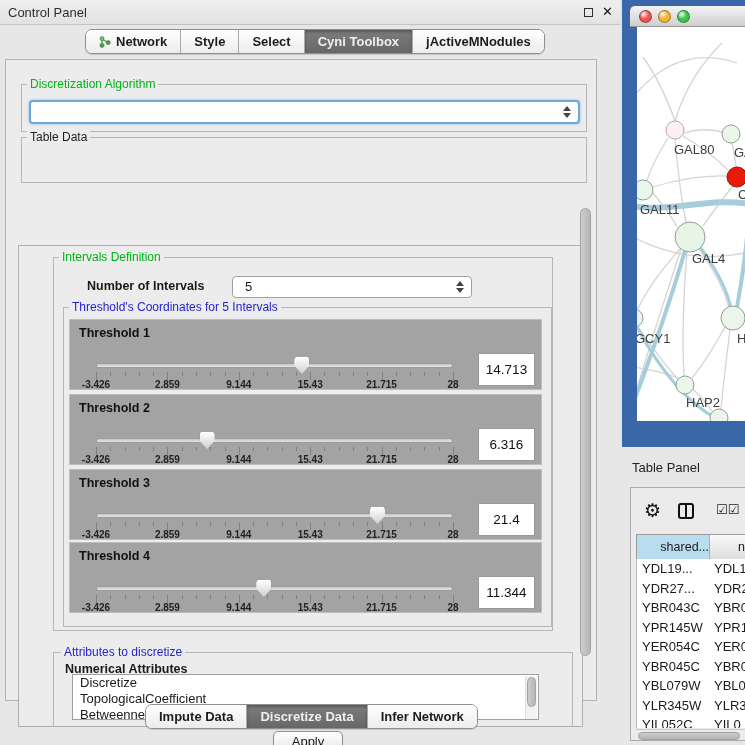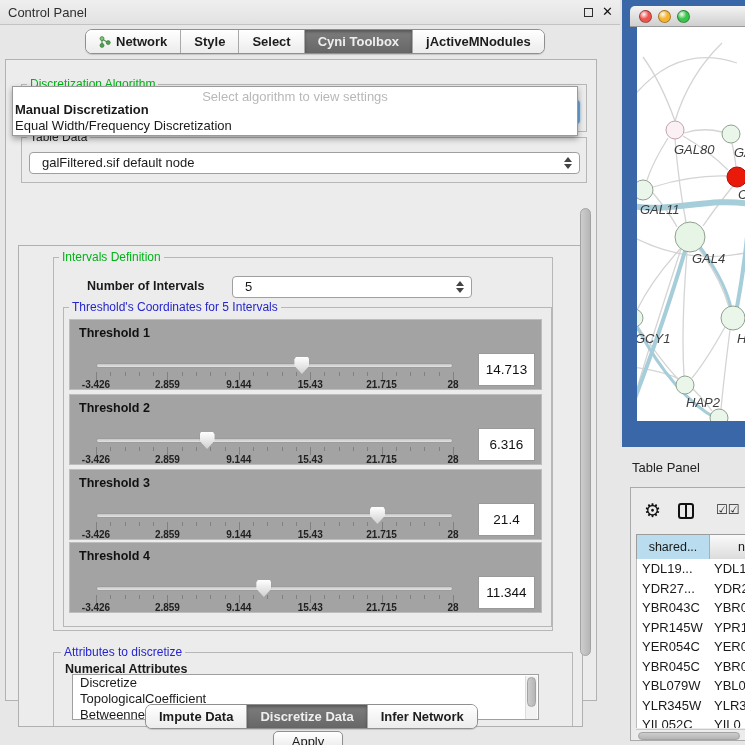--- a/index.html
+++ b/index.html
@@ -63,34 +63,34 @@
   #attr-list .row{font-size:13px;line-height:16px;padding-left:7px;white-space:nowrap;}
   #attr-list .sbar{position:absolute;right:1px;top:1px;width:12px;height:44px;background:#f2f2f2;border-left:1px solid #ddd;}
   #attr-list .sbar .vthumb{left:1px;top:1px;width:9px;height:30px;}
 
   #apply-btn{position:absolute;left:267px;top:671px;width:70px;height:21px;background:linear-gradient(#ffffff,#e8e8e8);border:1px solid #8f8f8f;border-radius:5px;font-size:13px;text-align:center;line-height:19px;box-shadow:0 1px 1px rgba(0,0,0,.15);}
 
   
   #net-window{position:absolute;left:622px;top:0;width:123px;height:447px;background:#3a67a8;}
   #net-titlebar{position:absolute;left:8px;top:6px;width:115px;height:21px;background:linear-gradient(#f4f4f4,#cfcfcf);border-bottom:1px solid #9a9a9a;border-top-left-radius:5px;}
   .light{position:absolute;top:4px;width:13px;height:13px;border-radius:50%;}
-  #net-canvas{position:absolute;left:15px;top:27px;width:108px;height:394px;background:#fff;overflow:hidden;font-style:italic;}
+  #net-canvas{position:absolute;left:15px;top:27px;width:108px;height:394px;background:#fff;overflow:hidden;}
   #net-canvas svg{position:absolute;left:0;top:0;overflow:visible;}
   .node-label{font-size:13px;fill:#3d3d3d;}
 
   
   #table-region{position:absolute;left:620px;top:447px;width:125px;height:298px;background:#e7e7e7;}
   #table-title{position:absolute;left:12px;top:13px;font-size:13px;color:#222;}
   #table-box{position:absolute;left:10px;top:40px;width:115px;height:254px;background:#ebebeb;border:1px solid #aaa;border-right:none;}
   #gear{position:absolute;left:13px;top:13px;font-family:"DejaVu Sans",sans-serif;font-size:19px;color:#111;line-height:19px;}
   #colsplit{position:absolute;left:47px;top:15px;width:16px;height:16px;border:2px solid #111;border-radius:3px;}
   #colsplit:before{content:"";position:absolute;left:5px;top:0;width:2px;height:12px;background:#111;}
   .cbx{position:absolute;top:14px;font-family:"DejaVu Sans",sans-serif;font-size:13px;color:#222;}
   #tbl-header{position:absolute;left:5px;top:46px;width:110px;height:25px;overflow:hidden;background:linear-gradient(#fafafa,#dcdcdc);border-top:1px solid #9c9c9c;border-left:1px solid #9c9c9c;}
-  #tbl-header .h1{position:absolute;left:0;top:0;width:73px;height:25px;background:#b9ddee;border-right:1px solid #93b7c9;font-size:12.5px;text-align:center;line-height:25px;}
+  #tbl-header .h1{position:absolute;left:0;top:0;width:73px;height:25px;background:#b9ddee;border-right:1px solid #93b7c9;font-size:12.5px;text-align:right;line-height:25px;}
   #tbl-header .h2{position:absolute;left:74px;top:0;width:80px;height:25px;font-size:12.5px;line-height:25px;padding-left:27px;}
   #tbl-body{position:absolute;left:5px;top:71px;width:110px;height:169px;background:#fff;border-left:1px solid #bbb;overflow:hidden;}
   .trow{position:absolute;left:0;width:200px;height:19.5px;font-size:13px;line-height:19.5px;white-space:nowrap;}
   .trow .c1{position:absolute;left:5px;}
   .trow .c2{position:absolute;left:77px;}
   #hscroll{position:absolute;left:5px;top:241px;width:110px;height:11px;background:#ececec;border-top:1px solid #c9c9c9;}
   #hscroll .hthumb{position:absolute;left:2px;top:1.5px;width:102px;height:8px;border-radius:4px;background:linear-gradient(#cdcdcd,#b4b4b4);border:1px solid #a3a3a3;}
 
   .net-ic{display:inline-block;width:12px;height:12px;}
 </style>
@@ -138,27 +138,20 @@
       <span class="group-title g-green" style="left:21px;top:17px;">Discretization Algorithm</span>
       <div class="combo focus-ring" style="left:23px;top:40px;width:551px;height:24px;">
         <span class="stepper">
             <b class="up"></b>
             <b class="dn"></b>
           </span>
       </div>
 
       <div class="group" style="left:15px;top:77px;width:566px;height:46px;"></div>
       <span class="group-title g-black" style="left:21px;top:70px;">Table Data</span>
-      <div class="combo" style="left:23px;top:92px;width:551px;height:22px;">
-        <span>galFiltered.sif default node</span>
-        <span class="stepper">
-            <b class="up"></b>
-            <b class="dn"></b>
-          </span>
-      </div>
 
       <div id="viewport">
 
         <div class="group" style="left:34px;top:11px;width:500px;height:374px;"></div>
         <span class="group-title g-green" style="left:40px;top:4px;">Intervals Definition</span>
 
         <span class="abs" style="left:68px;top:33px;font-size:12.5px;font-weight:bold;">Number of Intervals</span>
         <div class="combo" style="left:213px;top:30px;width:240px;height:22px;">
           <span>5</span>
           <span class="stepper">
@@ -355,25 +348,20 @@
               <div class="vthumb"></div>
             </div>
         </div>
       </div>
 
       <div class="vthumb" style="left:574px;top:148px;width:11px;height:448px;"></div>
 
       <div id="apply-btn">Apply</div>
     </div>
 
-    <div id="algo-popup">
-      <div class="hint">Select algorithm to view settings</div>
-      <div class="it b" style="top:15px;">Manual Discretization</div>
-      <div class="it" style="top:31px;">Equal Width/Frequency Discretization</div>
-    </div>
 
     <div class="seg-bar" id="bottom-tabs" style="left:145px;top:704px;">
         <div class="seg">
           <span>Impute Data</span>
         </div>
         <div class="seg sel">
           <span>Discretize Data</span>
         </div>
         <div class="seg">
           <span>Infer Network</span>

